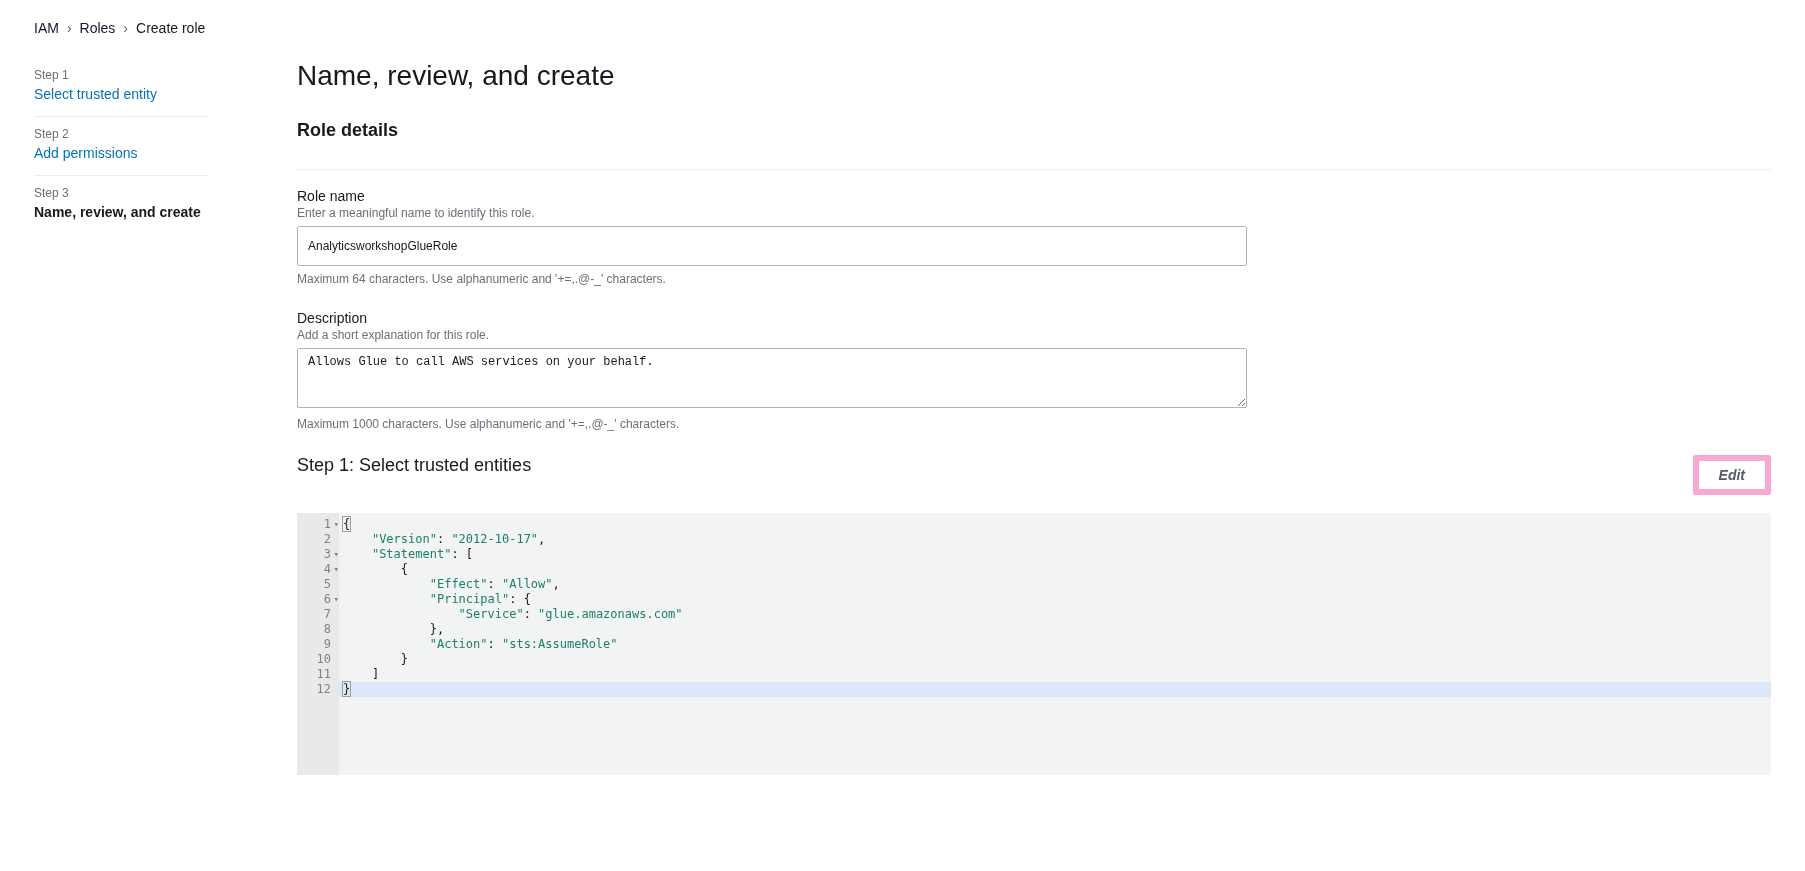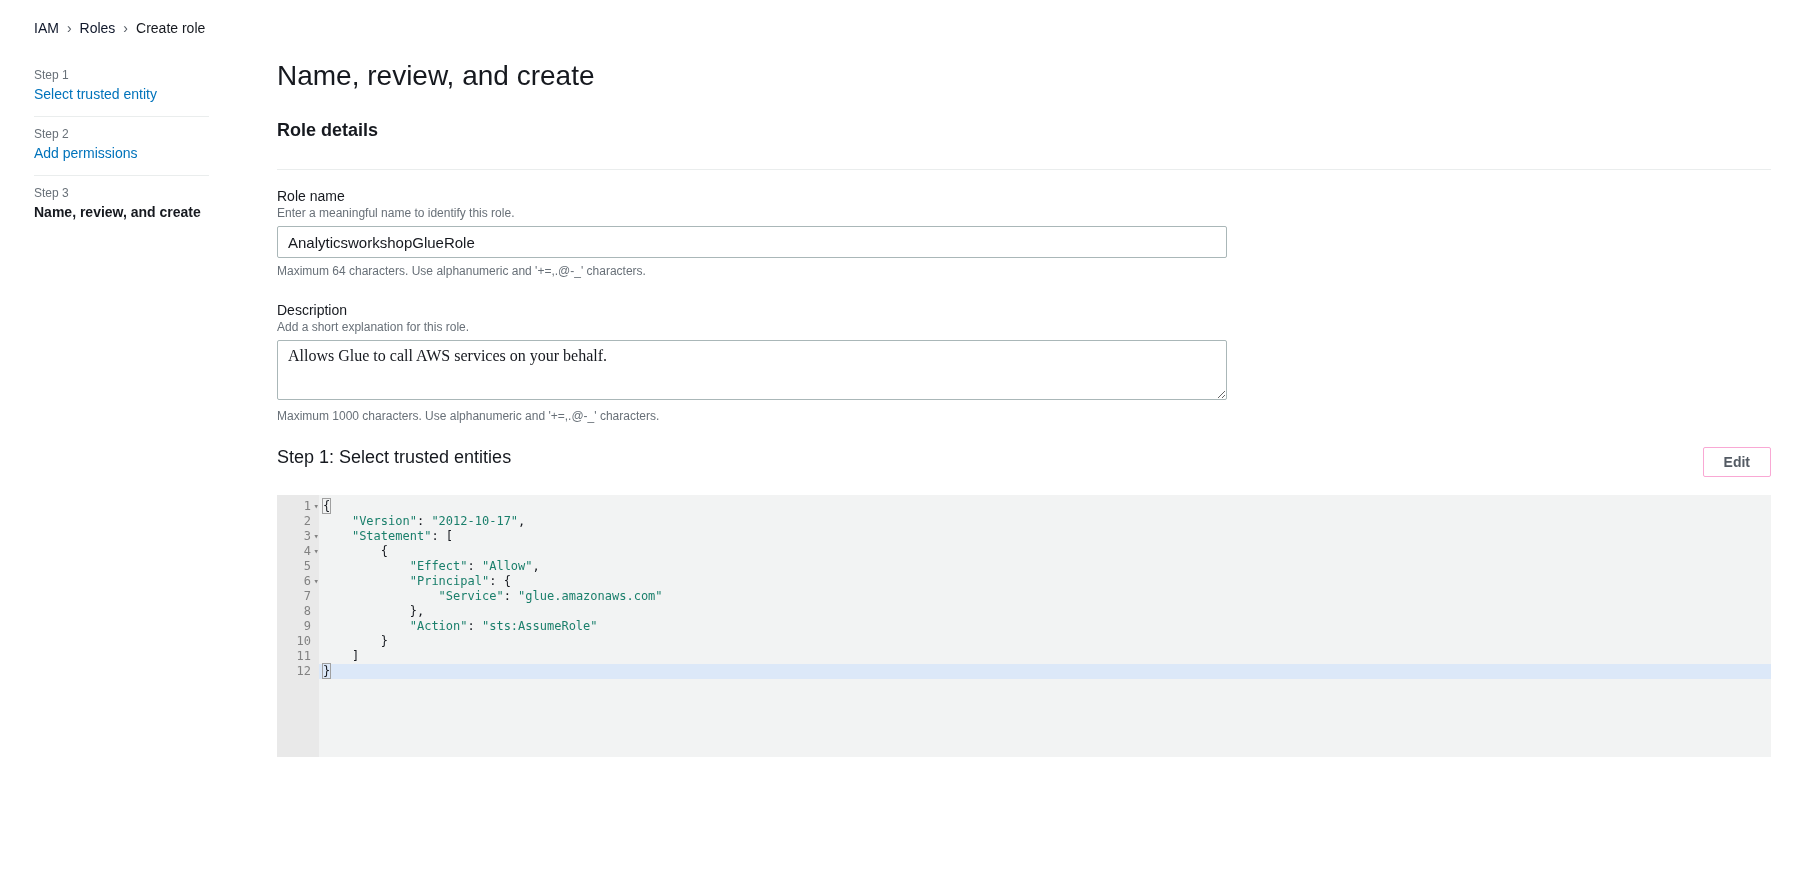--- a/index.html
+++ b/index.html
@@ -7,54 +7,54 @@
   a { color: #0f172a; text-decoration: none; cursor: pointer; }
 
   .page { padding: 20px 34px 40px 34px; }
 
   
   .breadcrumb { display: flex; align-items: center; gap: 8px; margin-bottom: 22px; font-size: 14px; }
   .breadcrumb .chev { color: #545b64; }
   .breadcrumb .current { color: #16191f; font-weight: 400; }
 
   
-  .layout { display: flex; gap: 68px; }
+  .layout { display: flex; gap: 88px; }
 
   
   .wizard { width: 175px; flex: 0 0 175px; }
   .wizard-step { padding: 10px 0 14px 0; border-bottom: 1px solid #eaeded; }
   .wizard-step:last-child { border-bottom: none; }
   .wizard-step .num { color: #687078; font-size: 12px; margin-bottom: 4px; }
   .wizard-step .label-link { color: #0073bb; font-size: 14px; }
   .wizard-step .label-current { color: #16191f; font-weight: 700; font-size: 14px; }
 
   
   .main { flex: 1; min-width: 0; }
   h1.page-title { font-size: 28px; font-weight: 400; color: #16191f; margin-bottom: 28px; margin-top: 2px; }
   h2.section-title { font-size: 18px; font-weight: 700; color: #16191f; padding-bottom: 28px; border-bottom: 1px solid #eaeded; margin-bottom: 18px; }
 
   .field { margin-bottom: 24px; }
   .field-label { color: #16191f; font-size: 14px; margin-bottom: 2px; }
   .field-hint { color: #687078; font-size: 12px; margin-bottom: 6px; }
   .field-constraint { color: #687078; font-size: 12px; margin-top: 6px; }
 
   input[type=text].text-input {
-    width: 950px; max-width: 100%; height: 32px; padding: 4px 10px;
-    border: 1px solid #aab7b8; border-radius: 2px; font-size: 15px; color: #16191f;
+    width: 950px; max-width: 100%; height: 40px; padding: 4px 10px;
+    border: 1px solid #aab7b8; border-radius: 2px; font-size: 12px; color: #16191f;
   }
   textarea.text-area {
     width: 950px; max-width: 100%; height: 60px; padding: 6px 10px;
-    border: 1px solid #aab7b8; border-radius: 2px; font-size: 16px; color: #16191f;
-    resize: both; font-family: Liberation Serif, serif;
+    border: 1px solid #aab7b8; border-radius: 2px; font-size: 12px; color: #16191f;
+    resize: both; font-family: Liberation Mono, monospace;
   }
 
   
   .subheader-row { display: flex; justify-content: space-between; margin-top: 12px; margin-bottom: 18px; }
   .subheader-row h3 { font-size: 18px; font-weight: 400; color: #16191f; }
-  .btn { display: inline-block; padding: 6px 20px; border: 1px solid #f9a8d4; border-radius: 2px; background: #fff; color: #545b64; font-weight: 700; font-size: 14px; cursor: pointer; }
+  .btn { display: inline-block; padding: 6px 20px; border: 6px solid #f9a8d4; border-radius: 2px; background: #fff; color: #545b64; font-weight: 700; font-size: 14px; cursor: pointer; font-style: italic; }
 
   
   .editor { display: flex; background: #f2f3f3; font-family: Consolas, Menlo, monospace; font-size: 12px; line-height: 15px; min-height: 262px; }
   .gutter { width: 42px; flex: 0 0 42px; background: #e9e9e9; text-align: right; color: #828282; padding: 4px 2px 4px 0; user-select: none; }
   .gutter .ln { padding-right: 6px; position: relative; height: 15px; }
   .gutter .fold::after { content: "▾"; position: absolute; right: -2px; top: 0; font-size: 9px; color: #828282; }
   .code { flex: 1; padding: 4px 0; position: relative; }
   .code .row { height: 15px; white-space: pre; padding-left: 4px; }
   .code .row.hl { background: #dce8f8; }
   .tok-key { color: #1a7f6b; }

